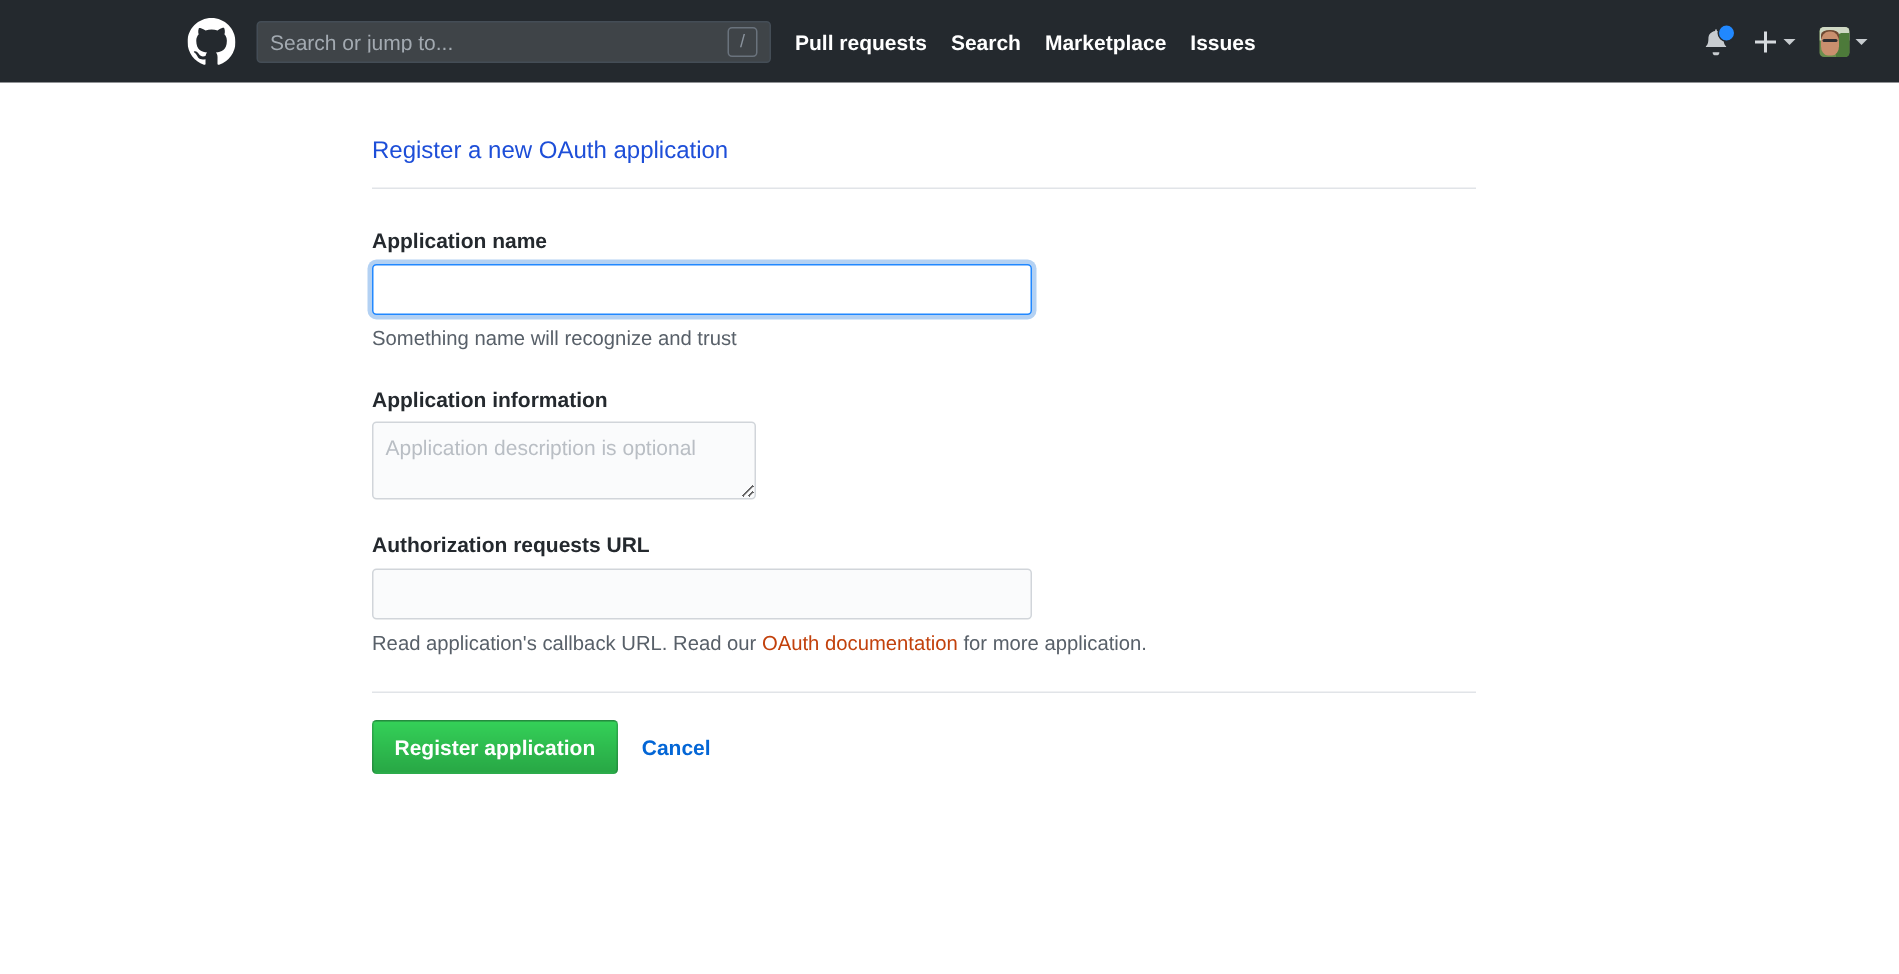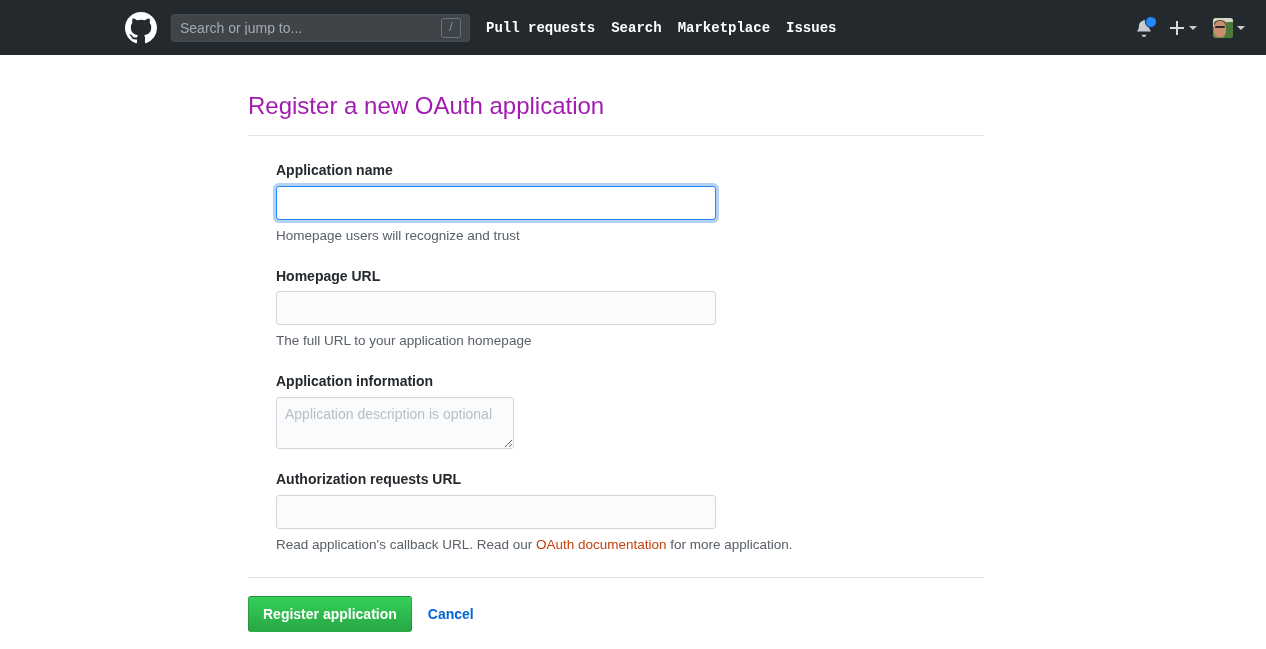--- a/index.html
+++ b/index.html
@@ -29,21 +29,21 @@
   }
   .header-logo {
     width: 32px;
     height: 32px;
     margin-left: 125px;
     flex: 0 0 auto;
     display: block;
   }
   .header-search {
     margin-left: 14px;
-    width: 299px;
+    width: 343px;
     height: 28px;
     background: #3f4448;
     border: 1px solid #444d56;
     border-radius: 3px;
     display: flex;
     align-items: center;
     padding: 0 8px;
     box-sizing: border-box;
     flex: 0 0 auto;
   }
@@ -74,21 +74,20 @@
     gap: 16px;
   }
   .header-nav a {
     color: #ffffff;
     font-size: 14px;
     font-weight: bold;
     text-decoration: none;
     white-space: nowrap;
     line-height: 1;
     padding: 4px 0;
-    font-family: Liberation Mono, monospace;
   }
   .header-right {
     margin-left: auto;
     display: flex;
     align-items: center;
     gap: 16px;
     padding-right: 5px;
   }
   .bell-wrap {
     position: relative;
@@ -137,37 +136,36 @@
 
   
   .page {
     padding-top: 36px;
   }
   .container {
     width: 736px;
     margin: 0 0 0 248px;
   }
   .page-title {
-    font-size: 24px;
+    font-size: 16px;
     font-weight: normal;
-    color: #a21caf;
+    color: #1d4ed8;
     margin: 0;
     padding-bottom: 14px;
     line-height: 1.25;
   }
   .rule {
     height: 1px;
     background: #e1e4e8;
     border: 0;
     margin: 0;
     width: 736px;
   }
   .form-group {
     margin-top: 22px;
-    margin-left: 28px;
   }
   .form-group.first { margin-top: 26px; }
   .field-label {
     display: block;
     font-size: 14px;
     font-weight: bold;
     color: #24292e;
     margin-bottom: 7px;
     line-height: 1.2;
   }
@@ -185,21 +183,21 @@
     border-radius: 3px;
     outline: none;
   }
   .text-input.focused {
     background-color: #ffffff;
     border-color: #2188ff;
     box-shadow: 0 0 0 3px rgba(3,102,214,0.30);
   }
   .textarea-input {
     display: block;
-    width: 238px;
+    width: 256px;
     height: 52px;
     box-sizing: border-box;
     padding: 7px 8px;
     font-size: 14px;
     font-family: "Liberation Sans", sans-serif;
     color: #be185d;
     background-color: #fafbfc;
     border: 1px solid #d1d5da;
     border-radius: 3px;
     outline: none;
@@ -307,28 +305,23 @@
   <div class="container">
 
     <h1 class="page-title">Register a new OAuth application</h1>
     <hr class="rule">
 
     <form>
 
       <div class="form-group first">
         <label class="field-label" for="f-application-name">Application name</label>
         <input id="f-application-name" class="text-input focused" type="text" value="" style="">
-        <span class="help-text">Homepage users will recognize and trust</span>
+        <span class="help-text">Something name will recognize and trust</span>
       </div>
 
-      <div class="form-group">
-        <label class="field-label" for="f-homepage-url">Homepage URL</label>
-        <input id="f-homepage-url" class="text-input" type="text" value="" style="">
-        <span class="help-text">The full URL to your application homepage</span>
-      </div>
 
       <div class="form-group">
         <label class="field-label" for="f-application-description">Application information</label>
         <textarea id="f-application-description" class="textarea-input" placeholder="Application description is optional" style=""></textarea>
       </div>
 
       <div class="form-group">
         <label class="field-label" for="f-authorization-callback-url">Authorization requests URL</label>
         <input id="f-authorization-callback-url" class="text-input" type="text" value="" style="">
         <span class="help-text"><span>Read application's callback URL. Read our </span><a href="#">OAuth documentation</a><span> for more application.</span></span>

